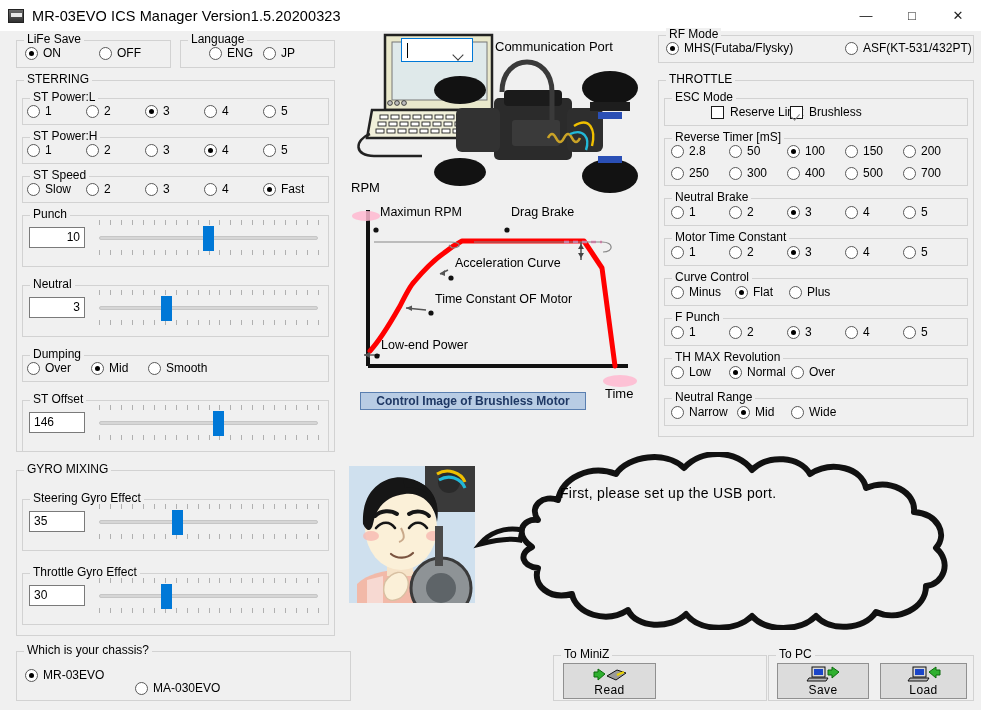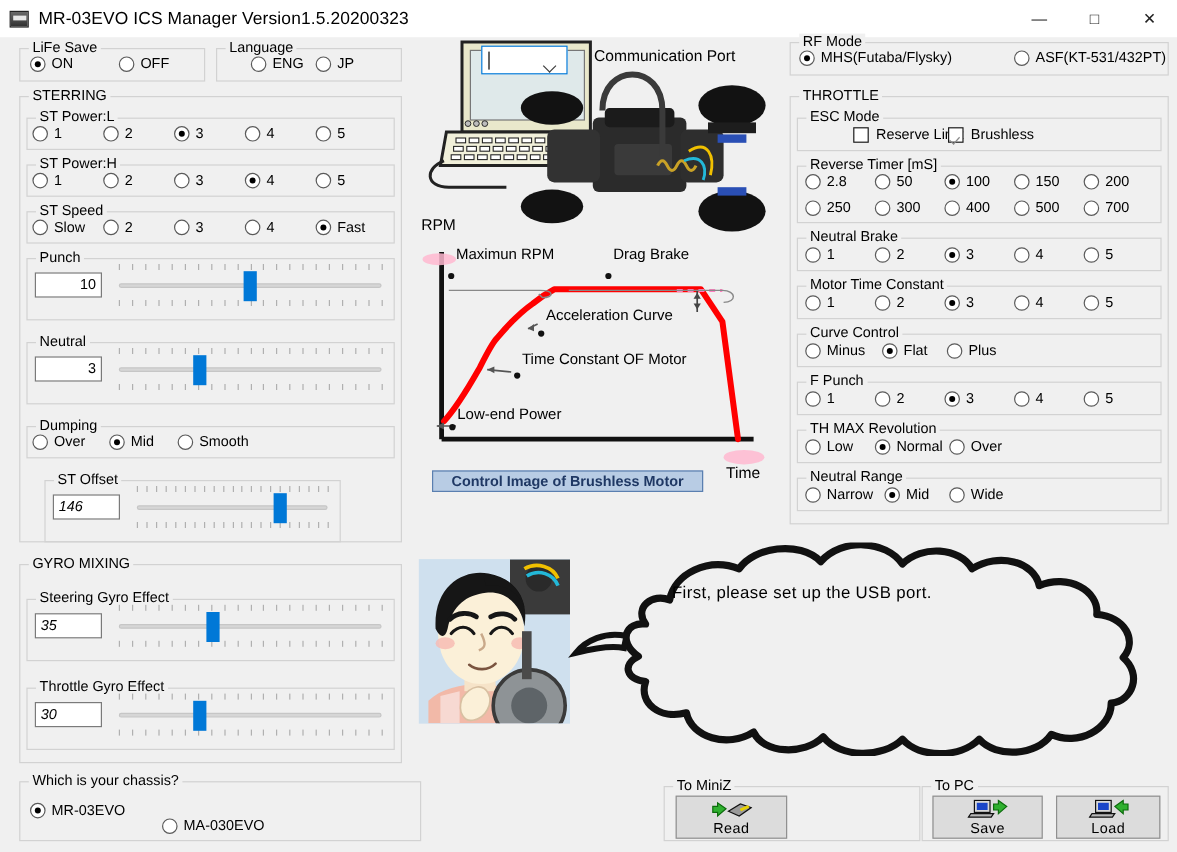--- a/index.html
+++ b/index.html
@@ -63,21 +63,21 @@
   }
 
   
   .sliderbox { position:absolute; }
   .svalue {
     position:absolute; left:0; top:9px; width:56px; height:21px;
     border:1px solid #7a7a7a; background:#fff; font-size:12px;
     line-height:19px; padding:0 4px;
   }
   .svalue.rt { text-align:right; }
-  .svalue.lt { text-align:left;font-style:italic; }
+  .svalue.lt { text-align:left; }
   .strack { position:absolute; left:70px; top:0; right:0; height:39px; }
   .strack .rail {
     position:absolute; left:0; right:4px; top:18px; height:4px;
     background:#d6d6d6; border:1px solid #c6c6c6; border-radius:2px;
   }
   .strack .ticks { position:absolute; left:0; right:4px; height:5px; }
   .strack .ticks.top { top:2px; }
   .strack .ticks.bot { top:32px; }
   .strack .ticks i { position:absolute; top:0; width:1px; height:5px; background:#b0b0b0; display:block; }
   .thumb {
@@ -364,21 +364,21 @@
   <div class="radio on" style="left:68px; top:5px;">
     <span class="dot"></span>
     <span>Mid</span>
     </div>
   <div class="radio" style="left:125px; top:5px;">
     <span class="dot"></span>
     <span>Smooth</span>
     </div>
 </div>
 
-<div class="grp" style="left:37px; top:400px; width:247px; height:52px;">
+<div class="grp" style="left:22px; top:400px; width:307px; height:52px;">
   <span class="glabel">ST Offset</span>
   <div class="sliderbox" style="left:6px; top:2px; right:6px; height:44px;">
     <div class="svalue lt">146</div>
     <div class="strack">
       <div class="ticks top">
           <i style="left:0%"></i>
           <i style="left:5%"></i>
           <i style="left:10%"></i>
           <i style="left:15%"></i>
           <i style="left:20%"></i>

